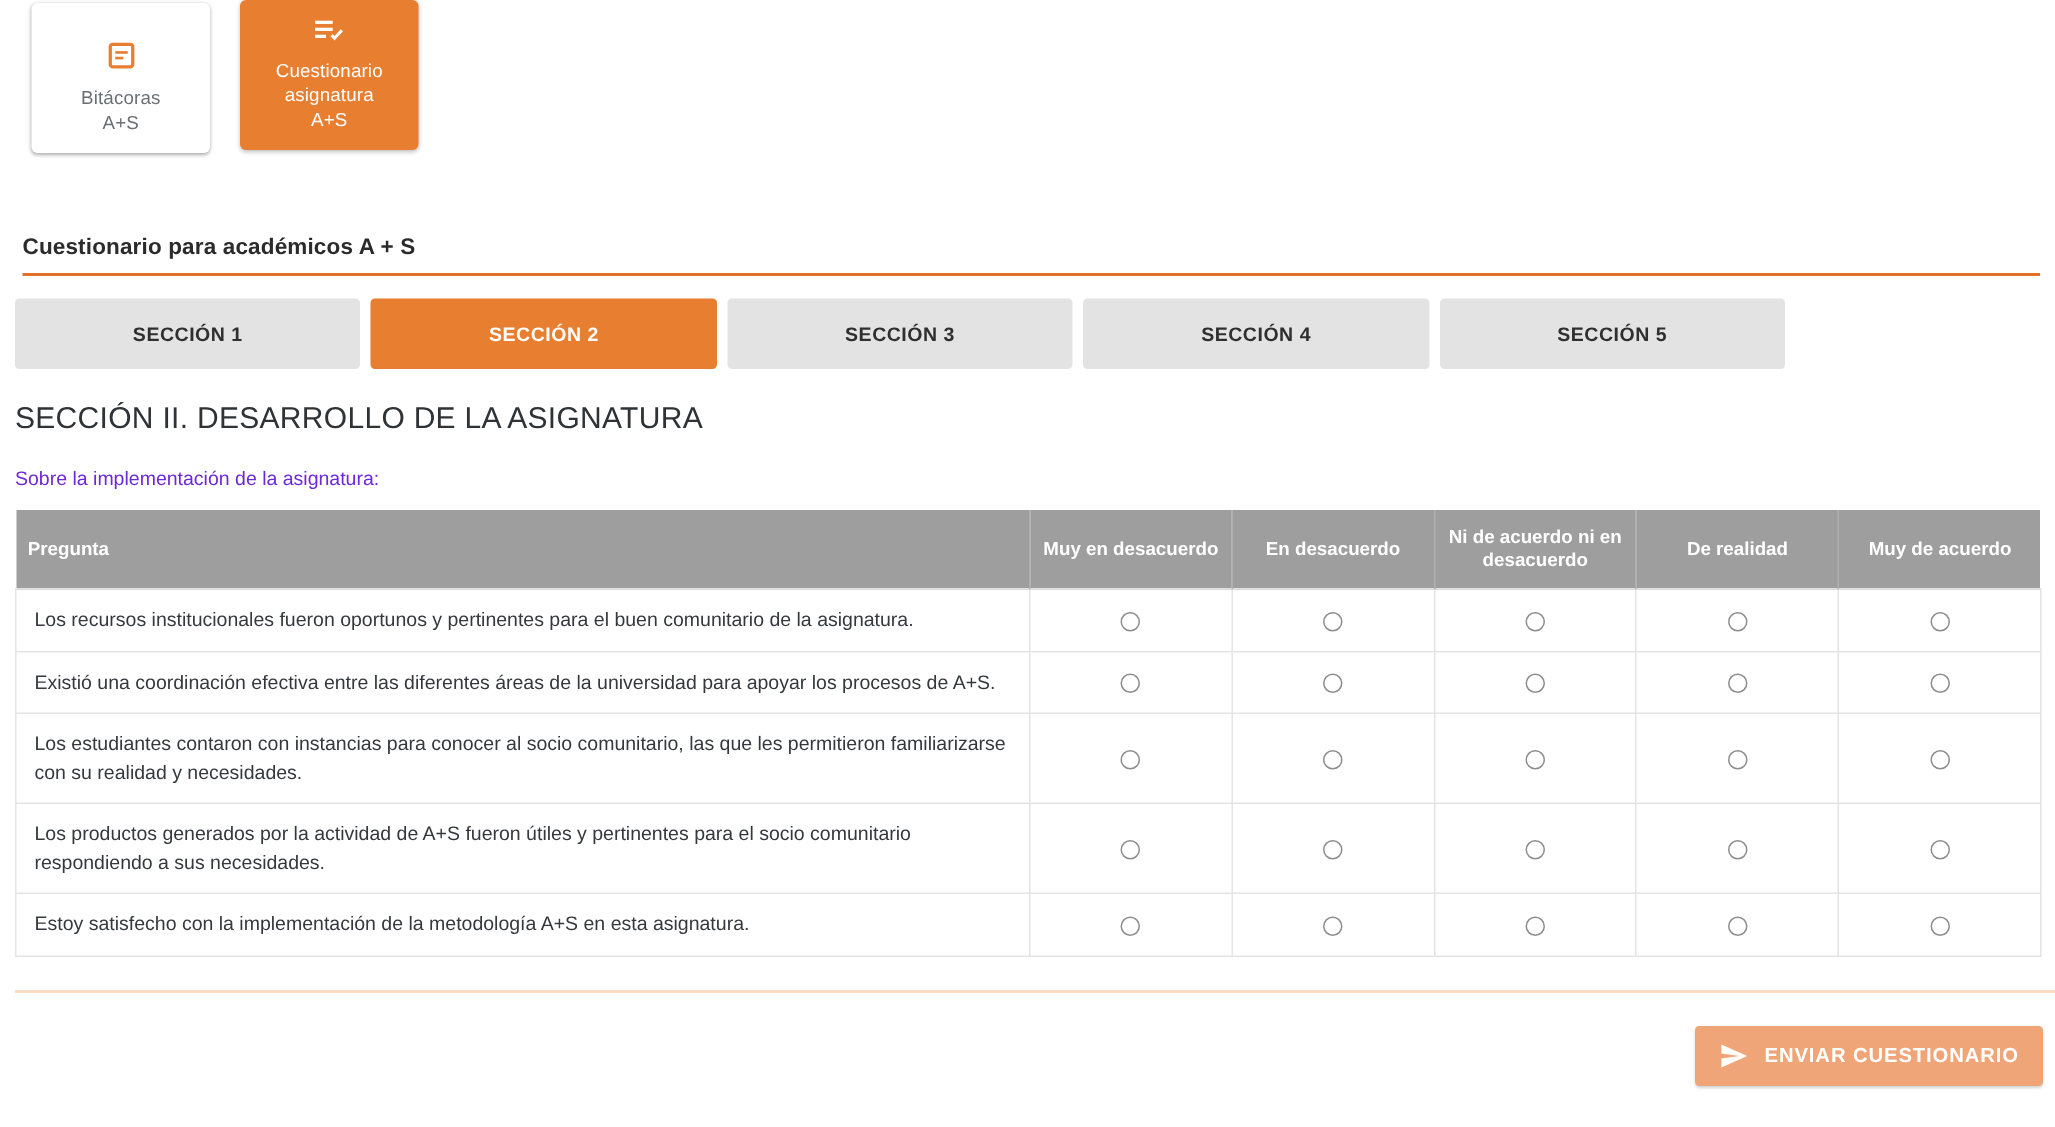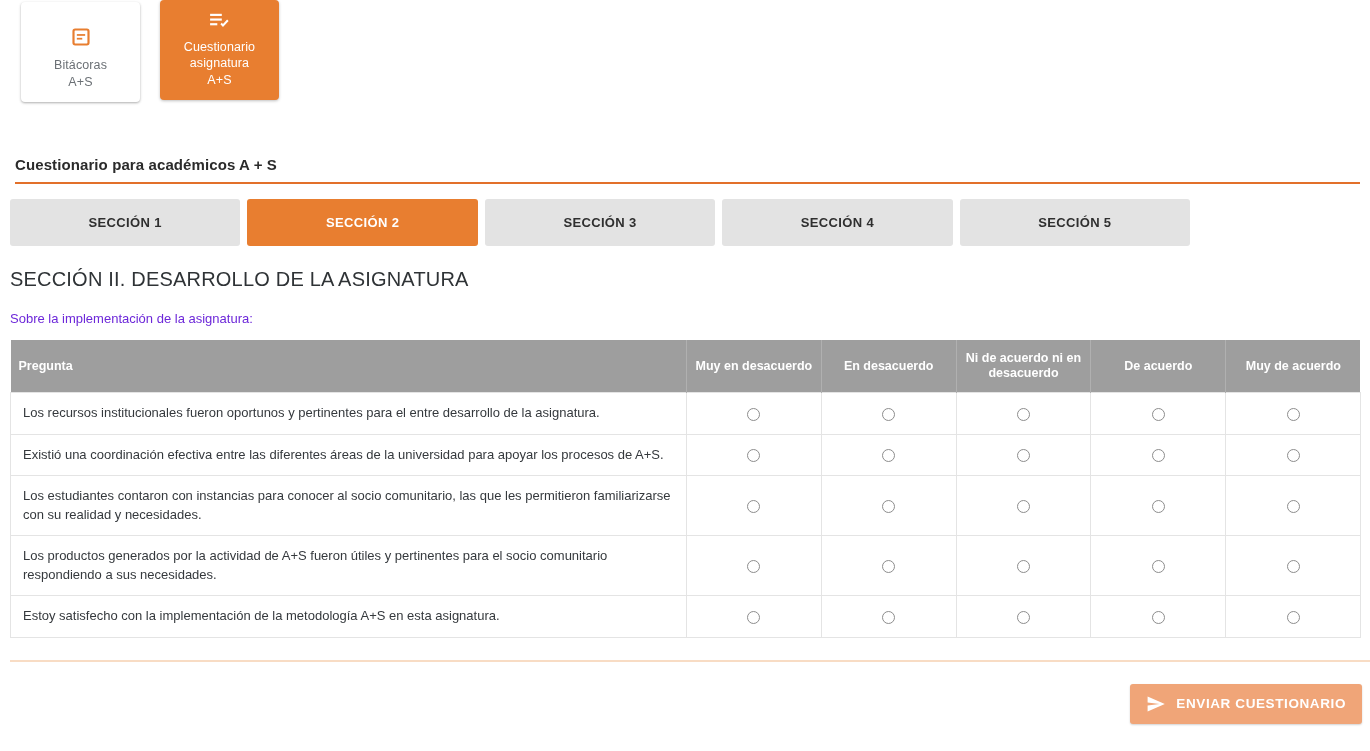--- a/index.html
+++ b/index.html
@@ -264,28 +264,28 @@
 <div class="section-sub">Sobre la implementación de la asignatura:</div>
 
 <div class="table-wrap">
   <table class="survey">
     <thead>
       <tr>
         <th class="col-question">Pregunta</th>
         <th class="col-option">Muy en desacuerdo</th>
         <th class="col-option">En desacuerdo</th>
         <th class="col-option">Ni de acuerdo ni en desacuerdo</th>
-        <th class="col-option">De acuerdo</th>
+        <th class="col-option">De realidad</th>
         <th class="col-option">Muy de acuerdo</th>
       </tr>
     </thead>
     <tbody>
 
       <tr>
-        <td class="q-cell">Los recursos institucionales fueron oportunos y pertinentes para el entre desarrollo de la asignatura.</td>
+        <td class="q-cell">Los recursos institucionales fueron oportunos y pertinentes para el buen comunitario de la asignatura.</td>
         <td class="opt-cell"><span class="radio"></span></td>
         <td class="opt-cell"><span class="radio"></span></td>
         <td class="opt-cell"><span class="radio"></span></td>
         <td class="opt-cell"><span class="radio"></span></td>
         <td class="opt-cell"><span class="radio"></span></td>
       </tr>
 
       <tr>
         <td class="q-cell">Existió una coordinación efectiva entre las diferentes áreas de la universidad para apoyar los procesos de A+S.</td>
         <td class="opt-cell"><span class="radio"></span></td>

